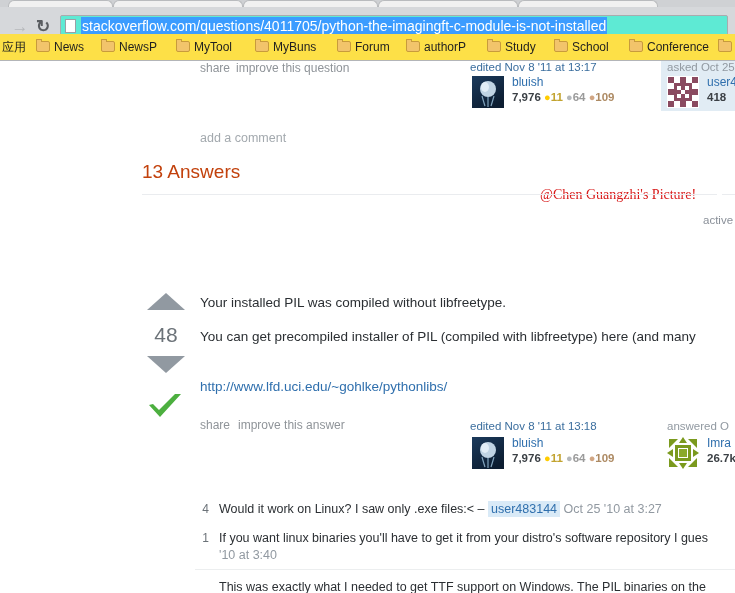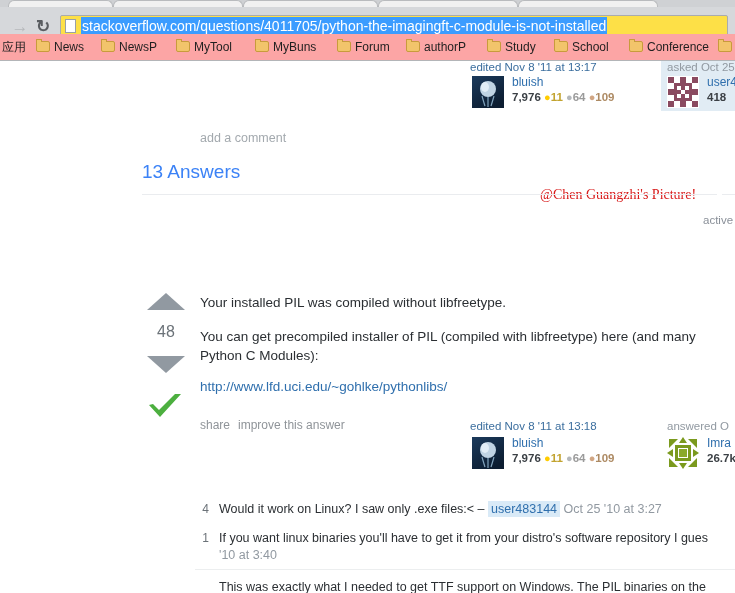--- a/index.html
+++ b/index.html
@@ -17,30 +17,30 @@
   .tabstrip{position:absolute;left:0;top:0;width:735px;height:7px;background:#cfd1d4;}
   .tab-frag{position:absolute;top:0;height:7px;background:#f1f1f1;
             border-top-left-radius:6px;border-top-right-radius:6px;
             border:1px solid #b9bbbe;border-bottom:none;box-sizing:border-box;}
 
   .toolbar{position:absolute;left:0;top:7px;width:735px;height:27px;background:#d6d8db;}
   .nav-fwd{position:absolute;left:10px;top:11px;width:20px;height:18px;color:#b6b8bb;
            font-size:17px;line-height:18px;text-align:center;}
   .nav-reload{position:absolute;left:33px;top:10px;width:20px;height:20px;color:#5a5d61;
               font-size:17px;line-height:20px;text-align:center;font-weight:bold;}
-  .omnibox{position:absolute;left:60px;top:8px;width:668px;height:21px;background:#fde047;
+  .omnibox{position:absolute;left:60px;top:8px;width:668px;height:21px;background:#5eead4;
            border:1px solid #a9abae;border-radius:2px;box-sizing:border-box;overflow:hidden;}
   .page-ico{position:absolute;left:4px;top:3px;width:11px;height:14px;background:#fff;
             border:1px solid #9aa0a6;box-sizing:border-box;}
   .page-ico:after{content:"";position:absolute;right:-1px;top:-1px;border-width:0 4px 4px 0;
                   border-style:solid;border-color:#fff transparent transparent #9aa0a6;}
   .url-sel{position:absolute;left:20px;top:1px;height:18px;line-height:18px;background:#3b9cff;
            color:#ffffff;font-size:14px;white-space:nowrap;padding:0 1px;}
 
-  .bookmarks{position:absolute;left:0;top:34px;width:735px;height:26px;background:#fca5a5;}
+  .bookmarks{position:absolute;left:0;top:34px;width:735px;height:26px;background:#fde047;}
   .bm{position:absolute;top:4px;height:18px;line-height:18px;font-size:12px;color:#1f1f1f;
       white-space:nowrap;text-align:right;}
   .bm .fold{display:inline-block;width:14px;height:11px;margin-right:4px;vertical-align:-1px;
             background:#f2c46b;border:1px solid #c89b3c;border-radius:1px 2px 2px 2px;
             position:relative;box-sizing:border-box;}
   .bm .fold:before{content:"";position:absolute;left:-1px;top:-3px;width:6px;height:3px;
                    background:#f2c46b;border:1px solid #c89b3c;border-bottom:none;
                    border-radius:1px 1px 0 0;box-sizing:border-box;}
   .bm-cn{position:absolute;left:2px;top:4px;height:18px;line-height:18px;font-size:12px;color:#1f1f1f;}
 
@@ -64,30 +64,30 @@
   .dot{font-size:11px;}
   .dot.g{color:#ffcc01;}
   .dot.s{color:#b4b8bc;}
   .dot.b{color:#d1a684;}
 
   .asked-box{position:absolute;left:661px;top:-6px;width:74px;height:56px;background:#e1ecf4;}
 
   .annot{position:absolute;left:540px;top:126px;color:#d81b1b;font-size:14px;
          font-family:"Liberation Serif", serif;white-space:nowrap;}
 
-  .answers-hd{position:absolute;left:142px;top:100px;font-size:19px;color:#3b82f6;}
+  .answers-hd{position:absolute;left:142px;top:100px;font-size:19px;color:#c2410c;}
   .active-lbl{position:absolute;left:703px;top:112px;font-size:11.5px;color:#8a9099;margin-top:41px;}
   .hr1{position:absolute;left:142px;top:133px;width:575px;height:1px;background:#eaecef;}
   .hr1b{position:absolute;left:722px;top:133px;width:13px;height:1px;background:#eaecef;}
 
   .varrow-up{position:absolute;left:147px;top:232px;width:0;height:0;
              border-left:19px solid transparent;border-right:19px solid transparent;
              border-bottom:17px solid #9199a1;}
   .vcount{position:absolute;left:140px;top:262px;width:52px;text-align:center;
-          font-size:16px;color:#6b7278;}
+          font-size:21px;color:#6b7278;}
   .varrow-dn{position:absolute;left:147px;top:295px;width:0;height:0;
              border-left:19px solid transparent;border-right:19px solid transparent;
              border-top:17px solid #9199a1;}
   .check{position:absolute;left:146px;top:330px;width:38px;height:30px;}
 
   .ansbody{position:absolute;left:200px;font-size:13.5px;color:#2b2f33;line-height:19px;}
   .anslink{color:#2f6fad;text-decoration:none;}
 
   .a-actions{position:absolute;left:200px;top:357px;font-size:12px;color:#8f9499;}
   .a-actions span{margin-right:8px;}
@@ -133,20 +133,23 @@
       <div class="bm" style="left:406px;"><span class="fold"></span><span>authorP</span></div>
       <div class="bm" style="left:487px;"><span class="fold"></span><span>Study</span></div>
       <div class="bm" style="left:554px;"><span class="fold"></span><span>School</span></div>
       <div class="bm" style="left:629px;"><span class="fold"></span><span>Conference</span></div>
       <div class="bm" style="left:718px;"><span class="fold"></span></div>
     </div>
   </div>
 
   <div class="page">
 
+    <div class="q-actions">
+      <span>share</span><span>improve this question</span>
+    </div>
 
     <div class="edited-link" style="position:absolute;left:470px;top:0px;">edited Nov 8 '11 at 13:17</div>
 
     <div class="asked-box"></div>
     <div class="greytxt" style="position:absolute;left:667px;top:0px;font-size:11.5px;white-space:nowrap;">asked Oct 25</div>
 
     <div class="usercard" style="left:472px;top:15px;">
       <svg class="av" viewBox="0 0 32 32">
         <defs>
             <linearGradient id="bg1" x1="0" y1="0" x2="0.6" y2="1">
@@ -205,21 +208,20 @@
 
     <div class="varrow-up"></div>
     <div class="vcount">48</div>
     <div class="varrow-dn"></div>
     <svg class="check" viewBox="0 0 38 30">
       <path d="M3 14 L14 26 L35 3 L29 3 L13 19 L7 13 Z" fill="#4caf3f"></path>
     </svg>
 
     <div class="ansbody" style="top:266px;">You can get precompiled installer of PIL (compiled with libfreetype) here (and many</div>
     <div class="ansbody" style="top:232px;">Your installed PIL was compiled without libfreetype.</div>
-    <div class="ansbody" style="top:285px;">Python C Modules):</div>
     <div class="ansbody anslink" style="top:316px;">http://www.lfd.uci.edu/~gohlke/pythonlibs/</div>
 
     <div class="a-actions">
       <span>share</span><span>improve this answer</span>
     </div>
     <div class="edited-link" style="position:absolute;left:470px;top:359px;">edited Nov 8 '11 at 13:18</div>
     <div class="greytxt" style="position:absolute;left:667px;top:359px;font-size:11.5px;white-space:nowrap;">answered O</div>
 
     <div class="usercard" style="left:472px;top:376px;">
       <svg class="av" viewBox="0 0 32 32">

